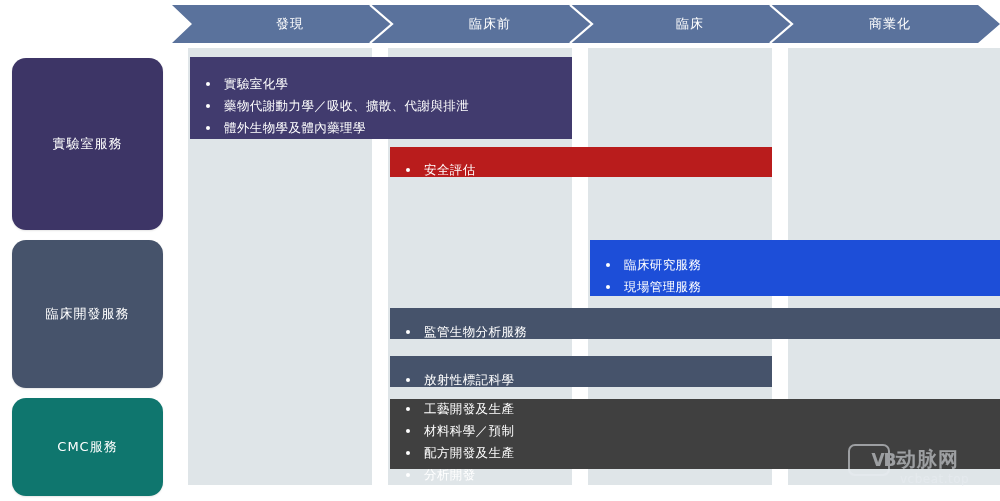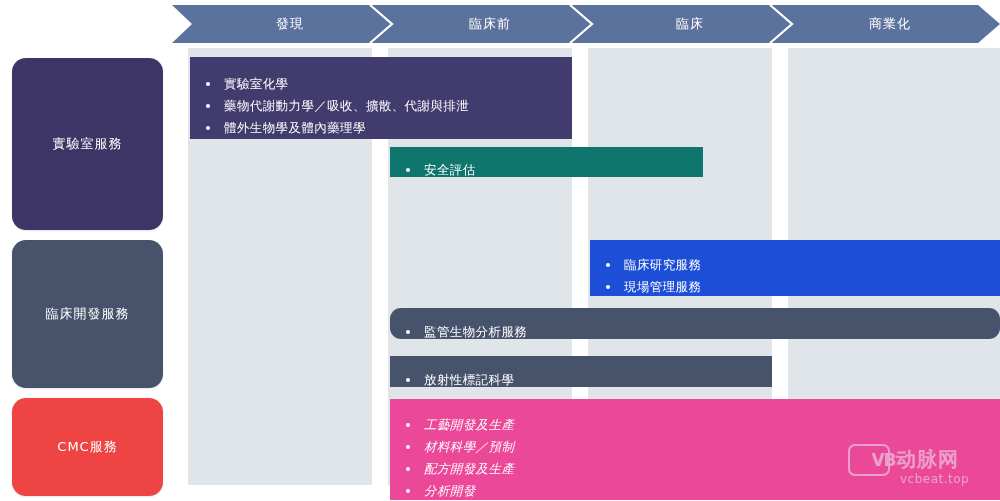--- a/index.html
+++ b/index.html
@@ -111,59 +111,59 @@
   <div class="banner-label" style="left:392px;width:196px;">臨床前</div>
   <div class="banner-label" style="left:592px;width:196px;">臨床</div>
   <div class="banner-label" style="left:792px;width:196px;">商業化</div>
 
   <div class="sidecard" style="top:240px;height:148px;background:#46536b;">
     <span>臨床開發服務</span>
   </div>
   <div class="sidecard" style="top:58px;height:172px;background:#3d3566;">
     <span>實驗室服務</span>
   </div>
-  <div class="sidecard" style="top:398px;height:98px;background:#ef4444;">
+  <div class="sidecard" style="top:398px;height:98px;background:#0f766e;">
     <span>CMC服務</span>
   </div>
 
   <div class="bar" style="left:190px;top:57px;width:382px;height:82px;background:#413b6e;">
     <ul>
       <li><span class="bullet"></span><span>實驗室化學</span></li>
       <li><span class="bullet"></span><span>藥物代謝動力學／吸收、擴散、代謝與排泄</span></li>
       <li><span class="bullet"></span><span>體外生物學及體內藥理學</span></li>
     </ul>
   </div>
 
-  <div class="bar" style="left:390px;top:147px;width:313px;height:30px;background:#0f766e;">
+  <div class="bar" style="left:390px;top:147px;width:382px;height:30px;background:#b91c1c;">
     <ul>
       <li><span class="bullet"></span><span>安全評估</span></li>
     </ul>
   </div>
 
 
   <div class="bar" style="left:590px;top:240px;width:472px;height:56px;background:#1d4ed8;">
     <ul>
       <li><span class="bullet"></span><span>臨床研究服務</span></li>
       <li><span class="bullet"></span><span>現場管理服務</span></li>
     </ul>
   </div>
 
-  <div class="bar" style="left:390px;top:308px;width:610px;height:31px;background:#46536b;border-radius:11px;">
+  <div class="bar" style="left:390px;top:308px;width:610px;height:31px;background:#46536b;">
     <ul>
       <li><span class="bullet"></span><span>監管生物分析服務</span></li>
     </ul>
   </div>
 
   <div class="bar" style="left:390px;top:356px;width:382px;height:31px;background:#46536b;">
     <ul>
       <li><span class="bullet"></span><span>放射性標記科學</span></li>
     </ul>
   </div>
 
-  <div class="bar" style="left:390px;top:399px;width:610px;height:101px;background:#ec4899;font-style:italic;">
+  <div class="bar" style="left:390px;top:399px;width:610px;height:70px;background:#404040;">
     <ul>
       <li><span class="bullet"></span><span>工藝開發及生產</span></li>
       <li><span class="bullet"></span><span>材料科學／預制</span></li>
       <li><span class="bullet"></span><span>配方開發及生產</span></li>
       <li><span class="bullet"></span><span>分析開發</span></li>
     </ul>
   </div>
 
   <div class="watermark">
     <div class="wm-row">

